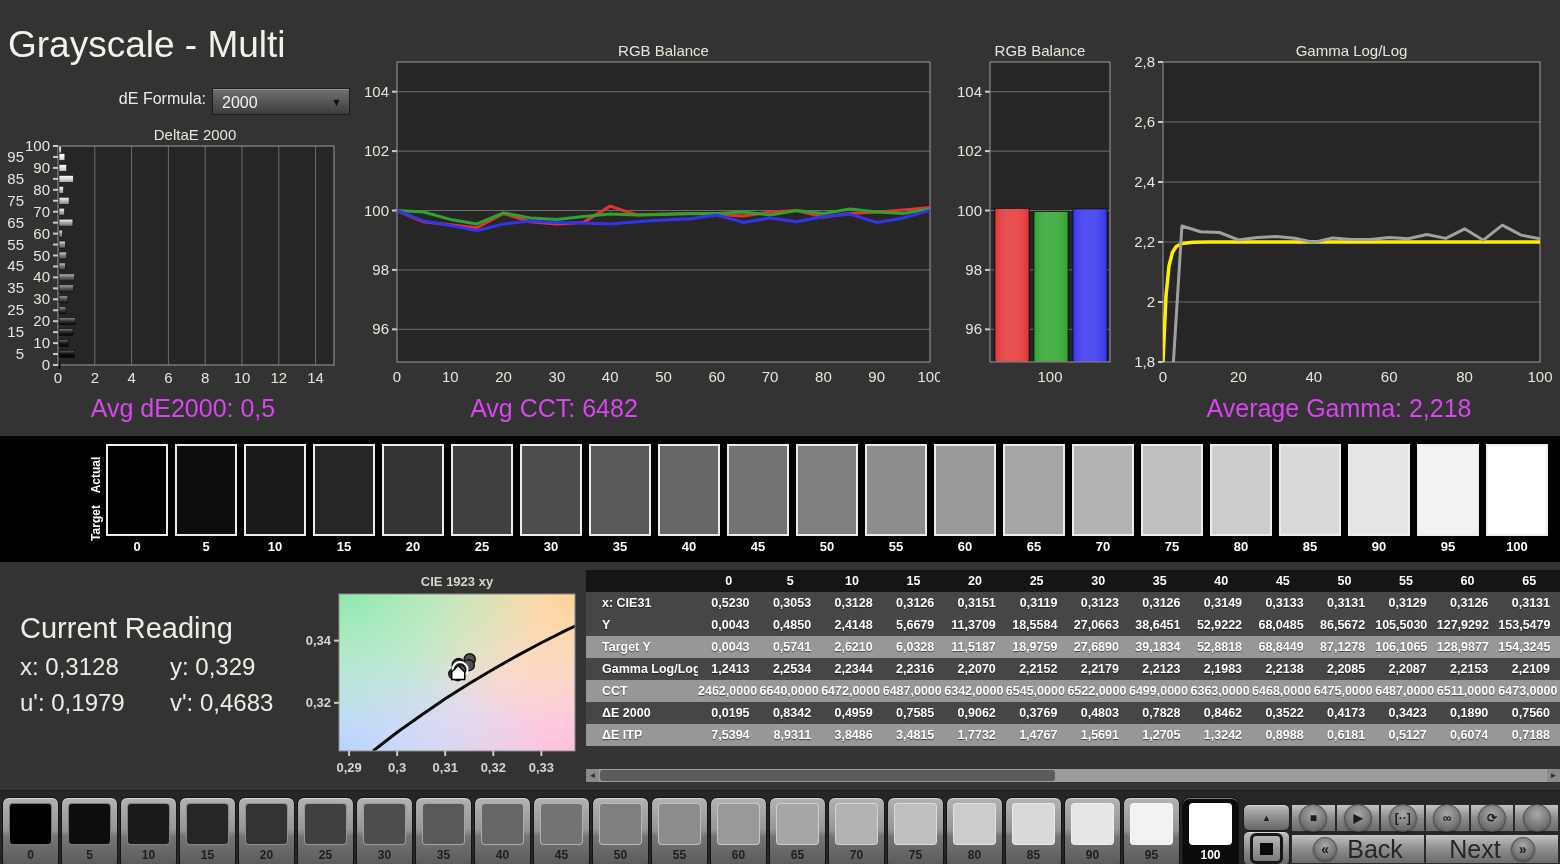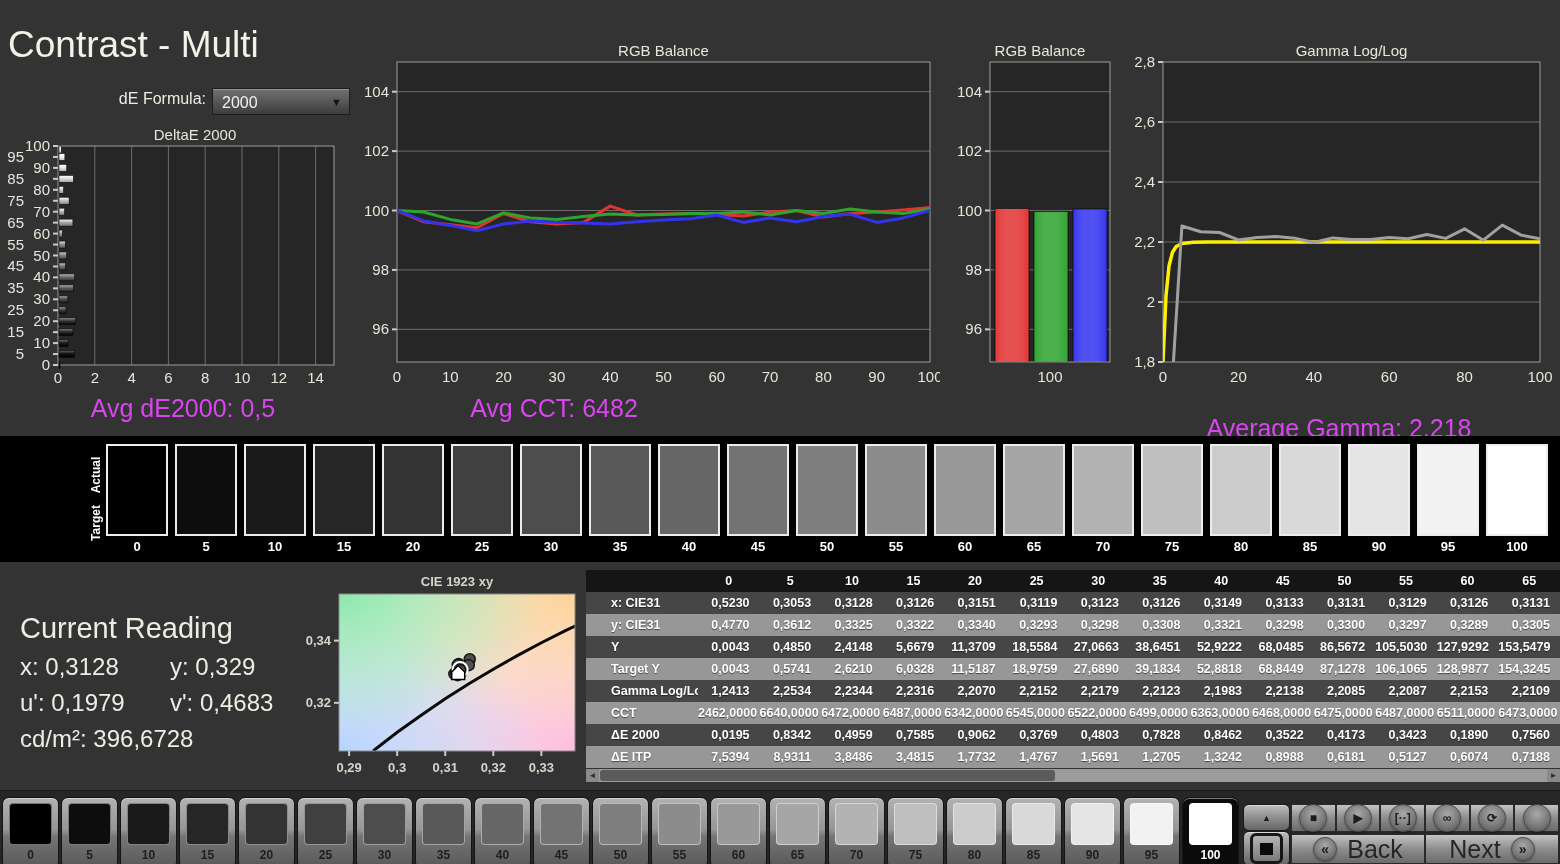--- a/index.html
+++ b/index.html
@@ -22,21 +22,21 @@
   .patch{height:92px;border:2px solid #ececec;box-sizing:border-box;}
   .plabel{height:22px;line-height:22px;text-align:center;color:#fff;font-size:13px;font-weight:bold;}
   #current-reading .cr-title{font-size:29px;}
   #current-reading .cr-line{font-size:24px;margin-top:8px;display:flex;}
   #current-reading .c1{width:150px;}
   #table-wrap{left:586px;top:570px;width:974px;}
   table{border-collapse:collapse;table-layout:fixed;width:974px;font-size:12.5px;font-weight:bold;color:#fff;}
   th,td{height:22px;padding:0 10px 0 0;text-align:right;white-space:nowrap;overflow:hidden;
         text-shadow:0 1px 1px rgba(0,0,0,.55);}
   th{background:#151515;text-align:center;padding:0;}
-  td.rl{text-align:left;padding-left:25px;}
+  td.rl{text-align:left;padding-left:16px;}
   tr.dark td{background:#464646;}
   tr.light td{background:#979797;}
   #tscroll{left:586px;top:769px;width:974px;height:13px;background:#9c9c9c;border-radius:3px;}
   #tscroll .sarr{position:absolute;top:0;width:13px;height:13px;background:#8a8a8a;color:#2e2e2e;
         font-size:8px;line-height:13px;text-align:center;cursor:pointer;}
   #tscroll .thumb{position:absolute;left:14px;top:1px;width:455px;height:11px;background:#5b5b5b;border-radius:3px;cursor:grab;}
   #pattern-bar{left:0;top:790px;width:1560px;height:74px;background:#262626;border-top:1px solid #1c1c1c;}
   #pattern-steps{position:absolute;left:2px;top:6px;display:flex;gap:2px;}
   .pbtn{width:57px;height:72px;border-radius:7px;border:1px solid #141414;box-sizing:border-box;cursor:pointer;
         background:linear-gradient(180deg,#b2b2b2,#969696 45%,#757575 55%,#585858);
@@ -69,21 +69,21 @@
        radial-gradient(at 0% 100%, rgba(183,211,255,1) 0%, rgba(183,211,255,0) 62%),
        radial-gradient(at 100% 100%, rgba(255,190,221,1) 0%, rgba(255,190,221,0) 66%),
        #f5f2ec;}
   svg text{font-family:"Liberation Sans",sans-serif;}
 </style>
 </head>
 <body>
 
 <div id="app">
 
-  <div id="page-title" class="abs">Contrast - Multi</div>
+  <div id="page-title" class="abs">Grayscale - Multi</div>
   <div id="de-row-label" class="abs">dE Formula:</div>
   <div class="abs dd">
     <span>2000</span>
     <span class="arr">▼</span>
   </div>
 
   <div class="abs ctitle" style="left:57px;top:126px;width:276px;">DeltaE 2000</div>
   <div class="abs ctitle" style="left:397px;top:42px;width:533px;">RGB Balance</div>
   <div class="abs ctitle" style="left:950px;top:42px;width:180px;">RGB Balance</div>
   <div class="abs ctitle" style="left:1163px;top:42px;width:377px;">Gamma Log/Log</div>
@@ -387,21 +387,21 @@
         <clipPath id="cp2">
           <rect x="38" y="6" width="377" height="300"></rect>
         </clipPath>
       </defs>
       <polyline points="38.0,306.0 41.0,240.0 44.0,210.0 47.4,196.5 51.2,190.5 56.9,187.5 68.2,186.3 83.2,186.0 113.4,186.0 188.8,186.0 264.2,186.0 339.6,186.0 415.0,186.0" fill="none" stroke="#ffee00" stroke-width="3.5" stroke-linejoin="round" clip-path="url(#cp2)"></polyline>
       <polyline points="38.0,473.6 56.9,170.0 75.7,175.7 94.5,176.5 113.4,183.9 132.3,181.4 151.1,180.6 169.9,182.3 188.8,186.5 207.7,181.9 226.5,183.5 245.4,183.4 264.2,181.4 283.1,182.7 301.9,178.5 320.8,182.4 339.6,172.8 358.4,184.2 377.3,169.2 396.1,179.1 415.0,182.7" fill="none" stroke="#a0a0a0" stroke-width="3" stroke-linejoin="round" clip-path="url(#cp2)"></polyline>
     </svg>
 
   <div class="abs stat" style="left:33px;top:394px;width:300px;">Avg dE2000: 0,5</div>
   <div class="abs stat" style="left:404px;top:394px;width:300px;">Avg CCT: 6482</div>
-  <div class="abs stat" style="left:1189px;top:414px;width:300px;">Average Gamma: 2,218</div>
+  <div class="abs stat" style="left:1189px;top:394px;width:300px;">Average Gamma: 2,218</div>
 
   <div id="strip-bg" class="abs">
     <div class="strip-label" style="top:468px;position:absolute;top:32px;">Actual</div>
     <div class="strip-label" style="position:absolute;top:80px;">Target</div>
   </div>
   <div id="strip-cells" class="abs">
       <div class="scell">
         <div class="patch" style="background: rgb(0, 0, 0);"></div>
         <div class="plabel">0</div>
       </div>
@@ -489,23 +489,20 @@
 
   <div id="current-reading" class="abs" style="left:20px;top:612px;width:300px;">
     <div class="cr-title">Current Reading</div>
     <div class="cr-line">
         <span class="c1">x: 0,3128</span>
         <span>y: 0,329</span>
       </div>
     <div class="cr-line">
         <span class="c1">u': 0,1979</span>
         <span>v': 0,4683</span>
-      </div>
-    <div class="cr-line">
-        <span>cd/m²: 396,6728</span>
       </div>
   </div>
 
   <div class="abs ctitle" style="left:339px;top:574px;width:236px;font-size:13px;font-weight:bold;color:#d8d4ca;">CIE 1923 xy</div>
   <div id="cie-bg" class="abs"></div>
   <svg id="cie-svg" class="abs" style="left:300px;top:576px;" width="280" height="205">
       <defs>
         <clipPath id="cpc">
           <rect x="39" y="18" width="236" height="157"></rect>
         </clipPath>
@@ -592,37 +589,20 @@
             <td>0,3151</td>
             <td>0,3119</td>
             <td>0,3123</td>
             <td>0,3126</td>
             <td>0,3149</td>
             <td>0,3133</td>
             <td>0,3131</td>
             <td>0,3129</td>
             <td>0,3126</td>
             <td>0,3131</td>
-          </tr>
-          <tr class="light">
-            <td class="rl">y: CIE31</td>
-            <td>0,4770</td>
-            <td>0,3612</td>
-            <td>0,3325</td>
-            <td>0,3322</td>
-            <td>0,3340</td>
-            <td>0,3293</td>
-            <td>0,3298</td>
-            <td>0,3308</td>
-            <td>0,3321</td>
-            <td>0,3298</td>
-            <td>0,3300</td>
-            <td>0,3297</td>
-            <td>0,3289</td>
-            <td>0,3305</td>
           </tr>
           <tr class="dark">
             <td class="rl">Y</td>
             <td>0,0043</td>
             <td>0,4850</td>
             <td>2,4148</td>
             <td>5,6679</td>
             <td>11,3709</td>
             <td>18,5584</td>
             <td>27,0663</td>

